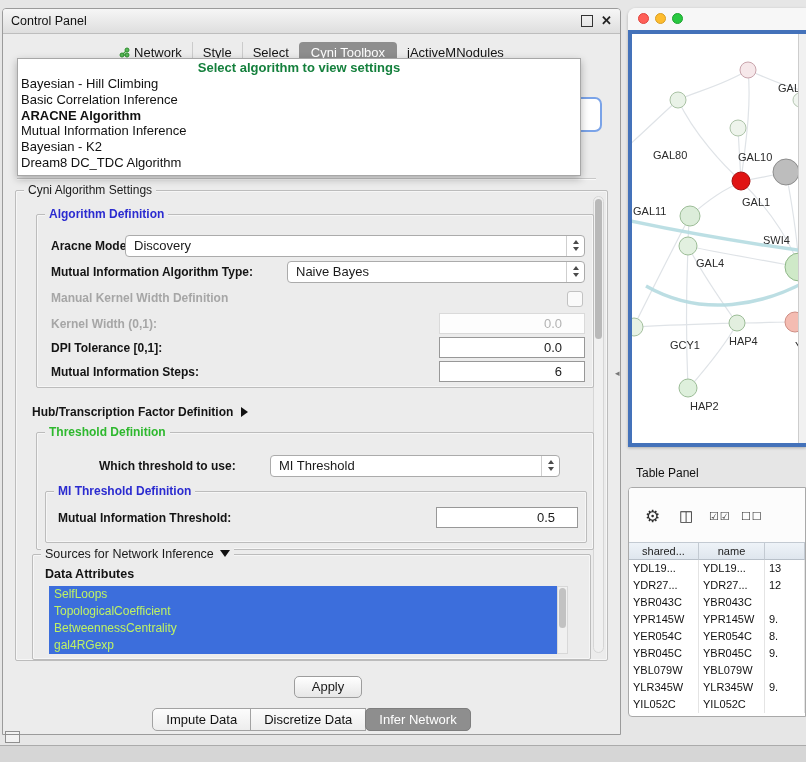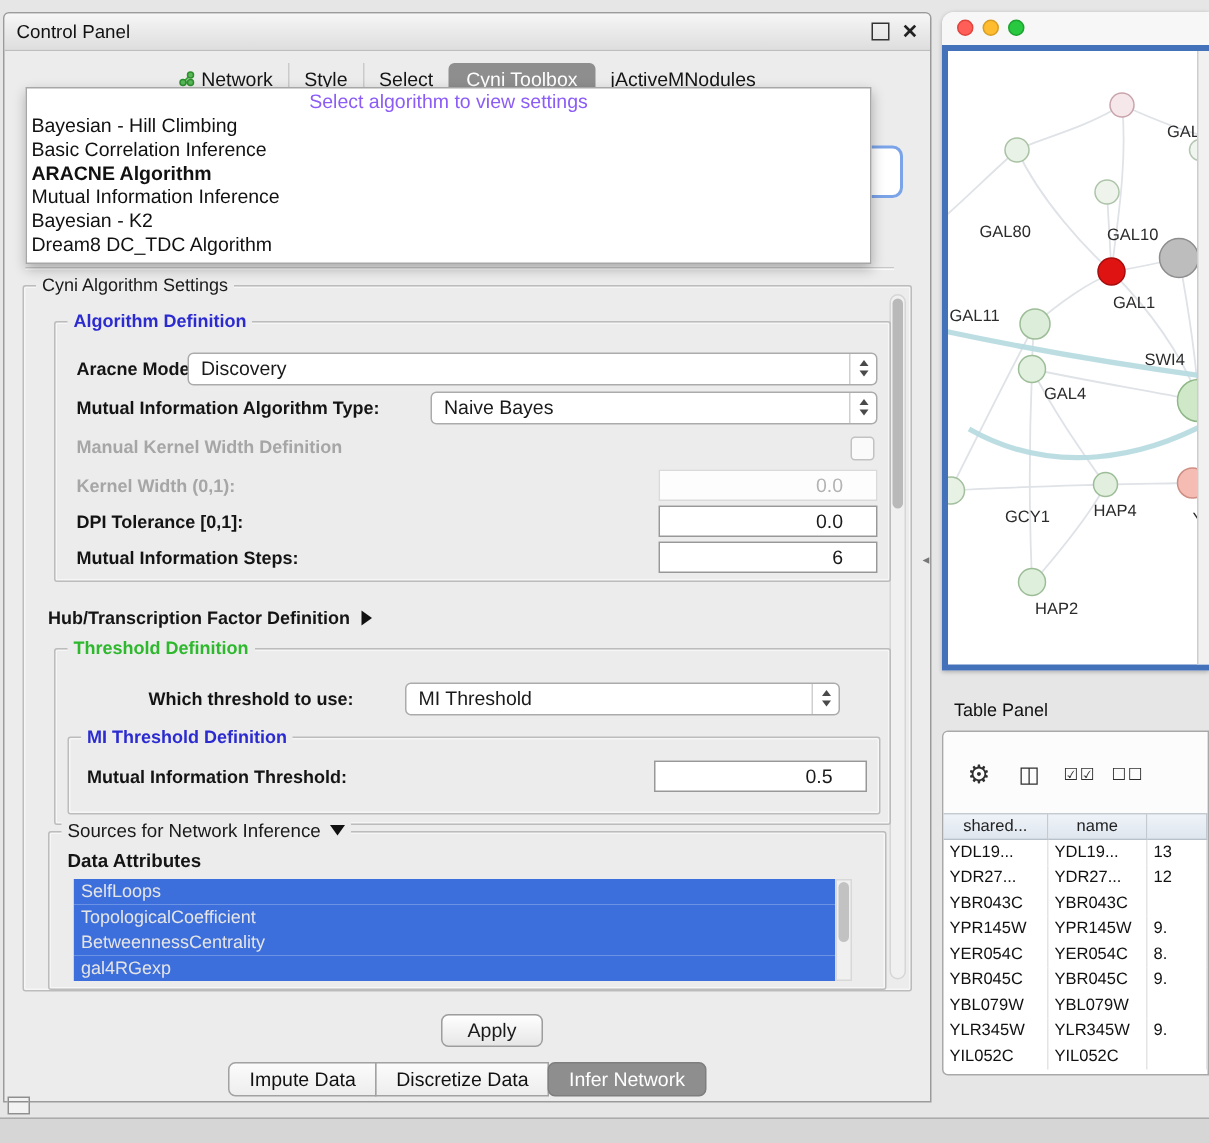--- a/index.html
+++ b/index.html
@@ -32,21 +32,21 @@
   .tab{padding:3px 10px;font-size:13px;color:#151515;white-space:nowrap;display:flex;align-items:center;gap:4px;}
   .tab + .tab{border-left:1px solid #cbcbcb;}
   .tab.active{background:#8e8e8e;color:#fff;border-radius:4px;border-left:none;padding:3px 12px;}
   .tab.active + .tab{border-left:none;}
 
   
   #algo-popup{
     left:14px;top:49px;width:562px;height:116px;background:#fff;
     border:1px solid #a7a7a7;box-shadow:0 3px 8px rgba(0,0,0,.28);z-index:6;
   }
-  #algo-placeholder{height:17px;line-height:17px;text-align:center;color:#8b5cf6;font-size:13px;}
+  #algo-placeholder{height:17px;line-height:17px;text-align:center;color:#15803d;font-size:13px;font-weight:bold;}
   .algo-item{height:15.8px;line-height:15.8px;font-size:13px;padding-left:3px;color:#111;}
   .algo-item.selected{font-weight:bold;}
 
   #combo-fragment{
     left:560px;top:88px;width:35px;height:31px;background:#fff;
     border:2px solid #7aa3e8;border-radius:7px;z-index:2;
   }
   #cp-divider{left:14px;top:169px;width:579px;height:0;border-top:1px solid #c8c8c8;border-bottom:1px solid #fafafa;}
 
   
@@ -82,21 +82,21 @@
     font-size:13px;line-height:19px;text-align:right;padding-right:22px;box-sizing:border-box;
   }
   .tfield.disabled{border-color:#dadada;color:#b3b3b3;background:#fdfdfd;}
 
   .checkbox{position:absolute;width:14px;height:14px;background:#fafafa;border:1px solid #c2c2c2;border-radius:3px;}
 
   .arrow-right{display:inline-block;width:0;height:0;border-top:5px solid transparent;border-bottom:5px solid transparent;border-left:7px solid #111;margin-left:8px;vertical-align:-1px;}
   .arrow-down{display:inline-block;width:0;height:0;border-left:5px solid transparent;border-right:5px solid transparent;border-top:7px solid #111;margin-left:6px;vertical-align:1px;}
 
   #attr-list{position:absolute;left:16px;top:31px;width:508px;height:68px;background:#fff;overflow:hidden;}
-  .attr-item{height:17px;line-height:17px;background:#3c6edc;color:#e5e5e5;font-size:12px;padding-left:5px;}
+  .attr-item{height:17px;line-height:17px;background:#3c6edc;color:#bef264;font-size:12px;padding-left:5px;}
   #attr-scrollbar{position:absolute;left:524px;top:31px;width:11px;height:68px;background:#f0f0f0;border:1px solid #d8d8d8;box-sizing:border-box;}
   #attr-scroll-thumb{position:absolute;left:1px;top:1px;width:7px;height:40px;background:#c2c2c2;border-radius:4px;}
 
   #apply-btn{
     left:267px;top:667px;width:68px;height:22px;
     background:linear-gradient(#ffffff,#e6e6e6);border:1px solid #9d9d9d;border-radius:5px;
     font-size:13px;text-align:center;line-height:20px;box-sizing:border-box;margin-left:24px;
   }
 
   #bottom-tabs{left:0;top:699px;width:617px;display:flex;justify-content:center;}

